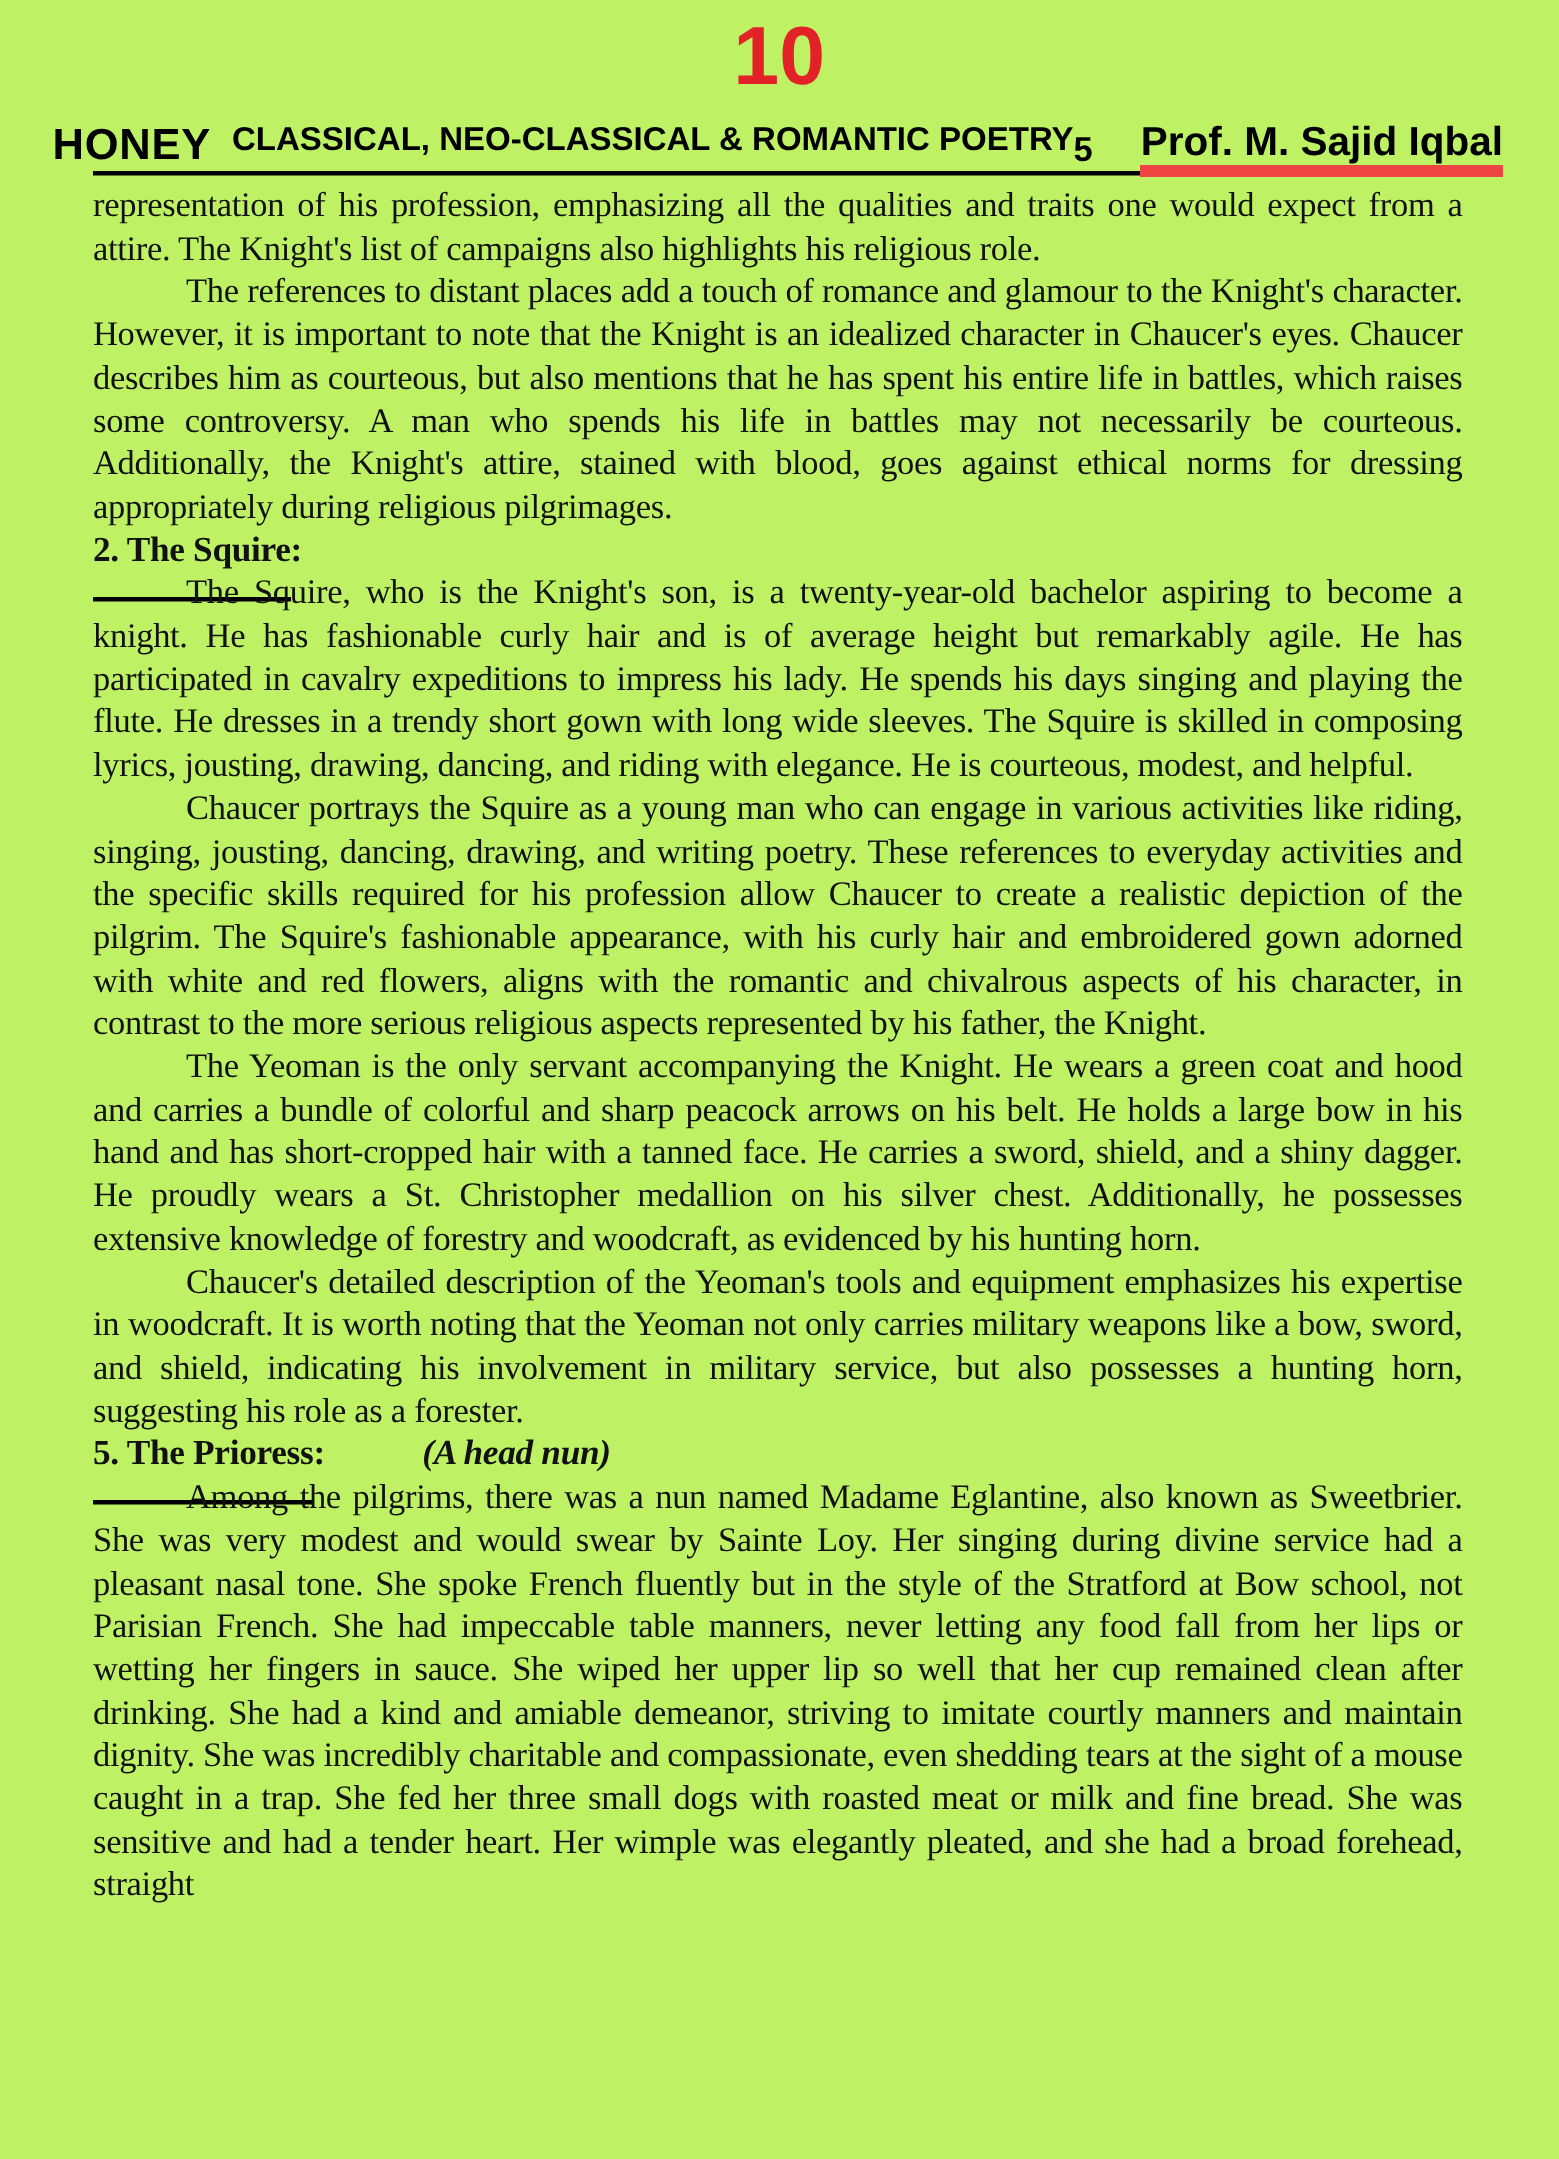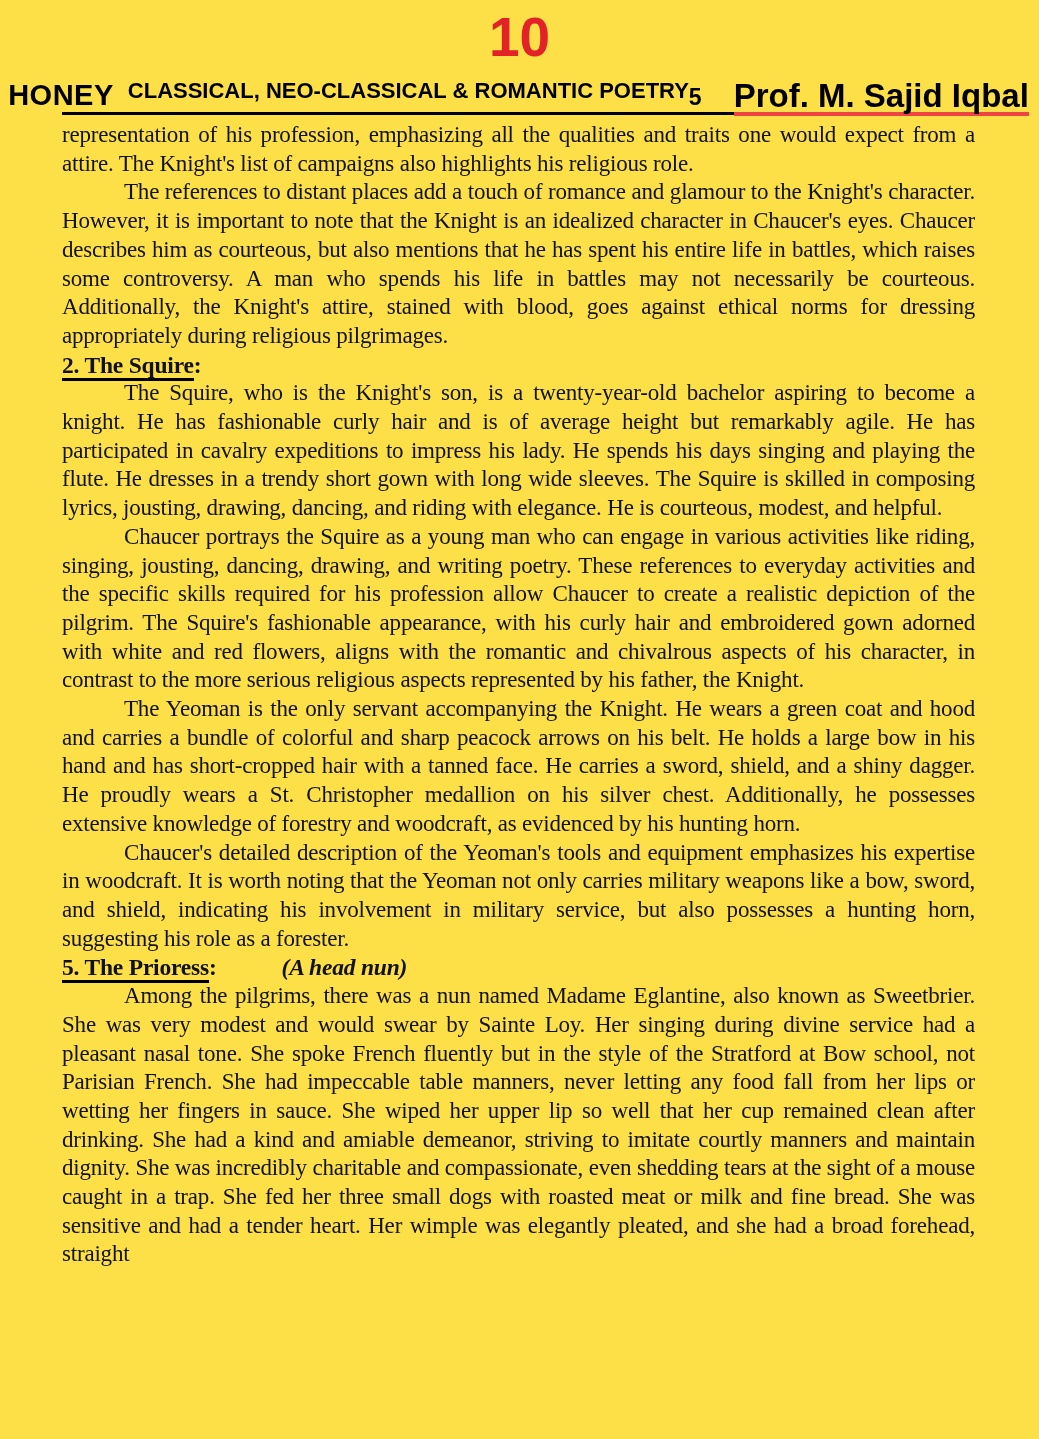--- a/index.html
+++ b/index.html
@@ -4,21 +4,21 @@
 <style>
   html, body {
     margin: 0;
     padding: 0;
     background: #ffffff;
   }
   .page {
     position: relative;
     width: 1039px;
     height: 1439px;
-    background: #fde047;
+    background: #bef264;
     color: #111111;
     font-family: "Liberation Serif", serif;
     overflow: hidden;
     box-sizing: border-box;
   }
   .page-number {
     padding-top: 4px;
     height: 72px;
     text-align: center;
     font-family: "Liberation Sans", sans-serif;
@@ -50,23 +50,23 @@
     margin-left: 14px;
     transform: translateY(-7px);
   }
   .spacer { flex: 1; }
   .hdr-page-no {
     font-size: 23px;
     line-height: 26px;
     margin-right: 32px;
   }
   .author {
-    font-size: 33px;
+    font-size: 27px;
     line-height: 28px;
-    border-bottom: 4px solid #ef4444;
+    border-bottom: 8px solid #ef4444;
     padding-bottom: 2px;
     margin-bottom: -6px;
   }
   .body-text {
     margin: 6px 64px 0 62px;
     font-size: 23px;
     line-height: 28.7px;
     letter-spacing: -0.2px;
     text-align: justify;
   }
@@ -79,21 +79,21 @@
   }
   .body-text h3 {
     margin: 0;
     font-size: 23.5px;
     line-height: 28.7px;
     font-weight: bold;
     text-align: left;
   }
   .u {
     border-bottom: 3px solid #000000;
-    padding-bottom: 0;
+    padding-bottom: 18px;
   }
   .subtitle {
     margin-left: 65px;
     font-style: italic;
   }
 </style>
 </head>
 <body>
 
 <div class="page">

